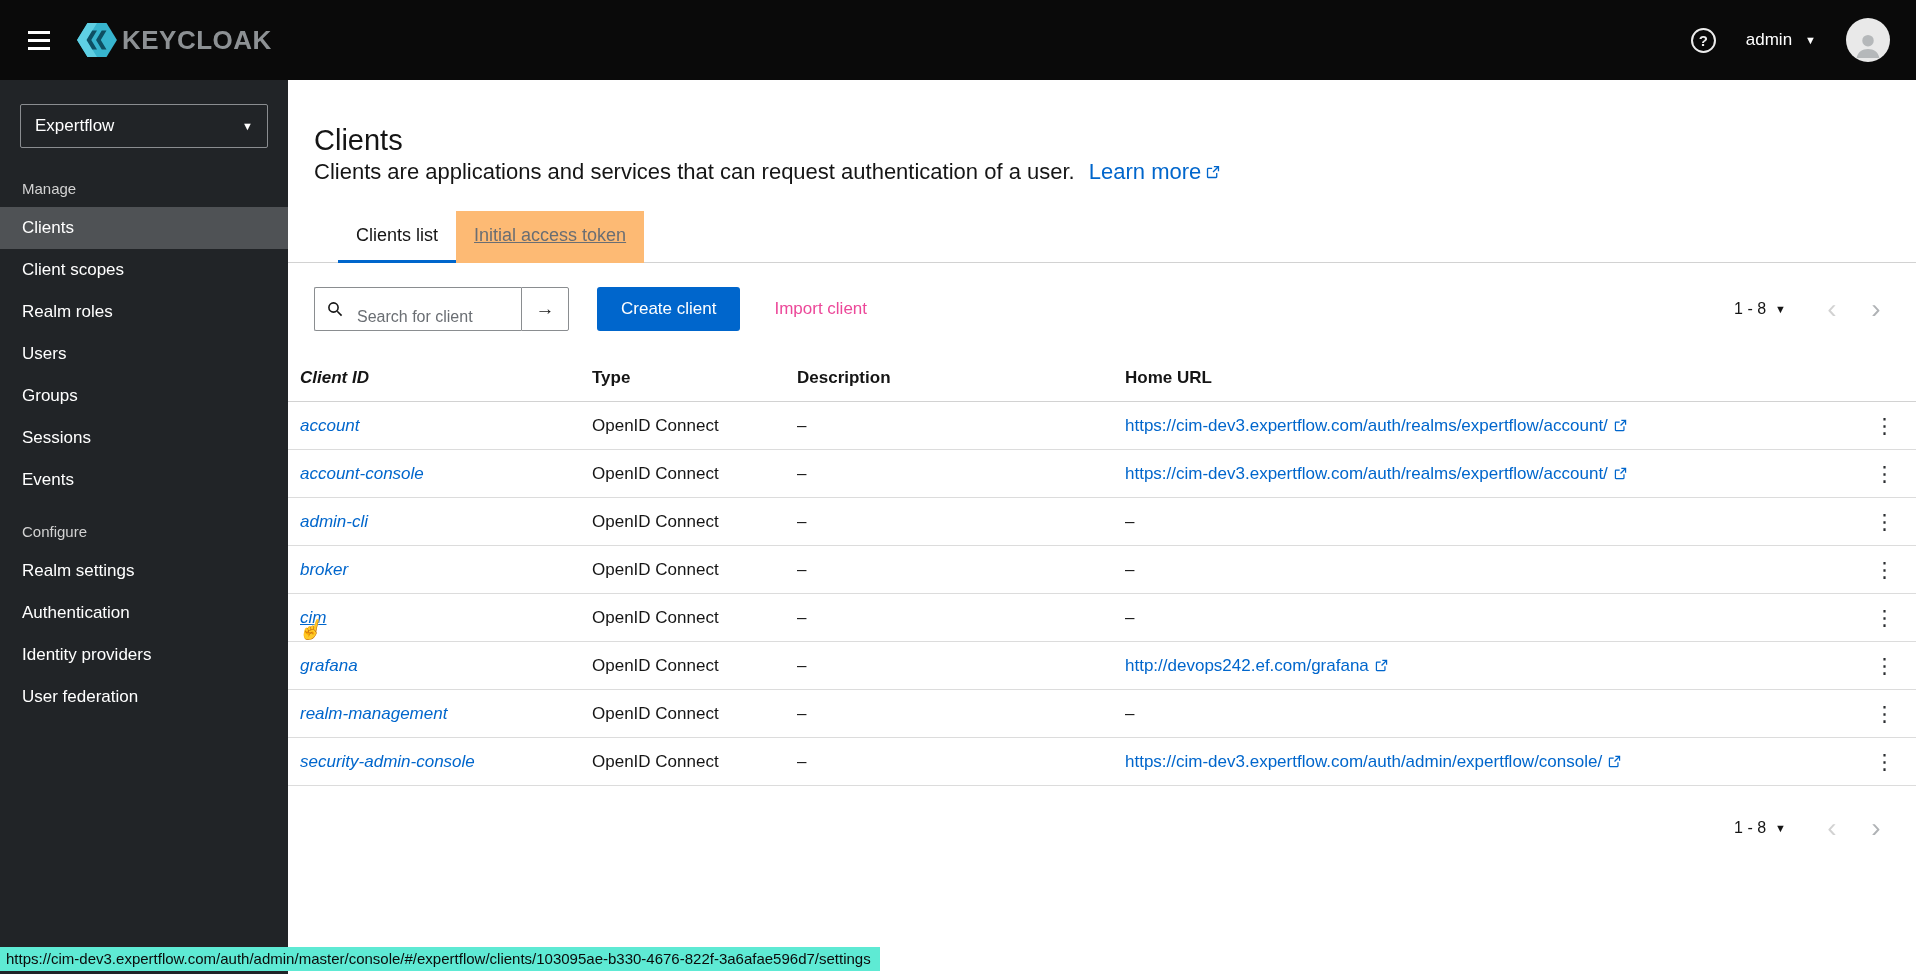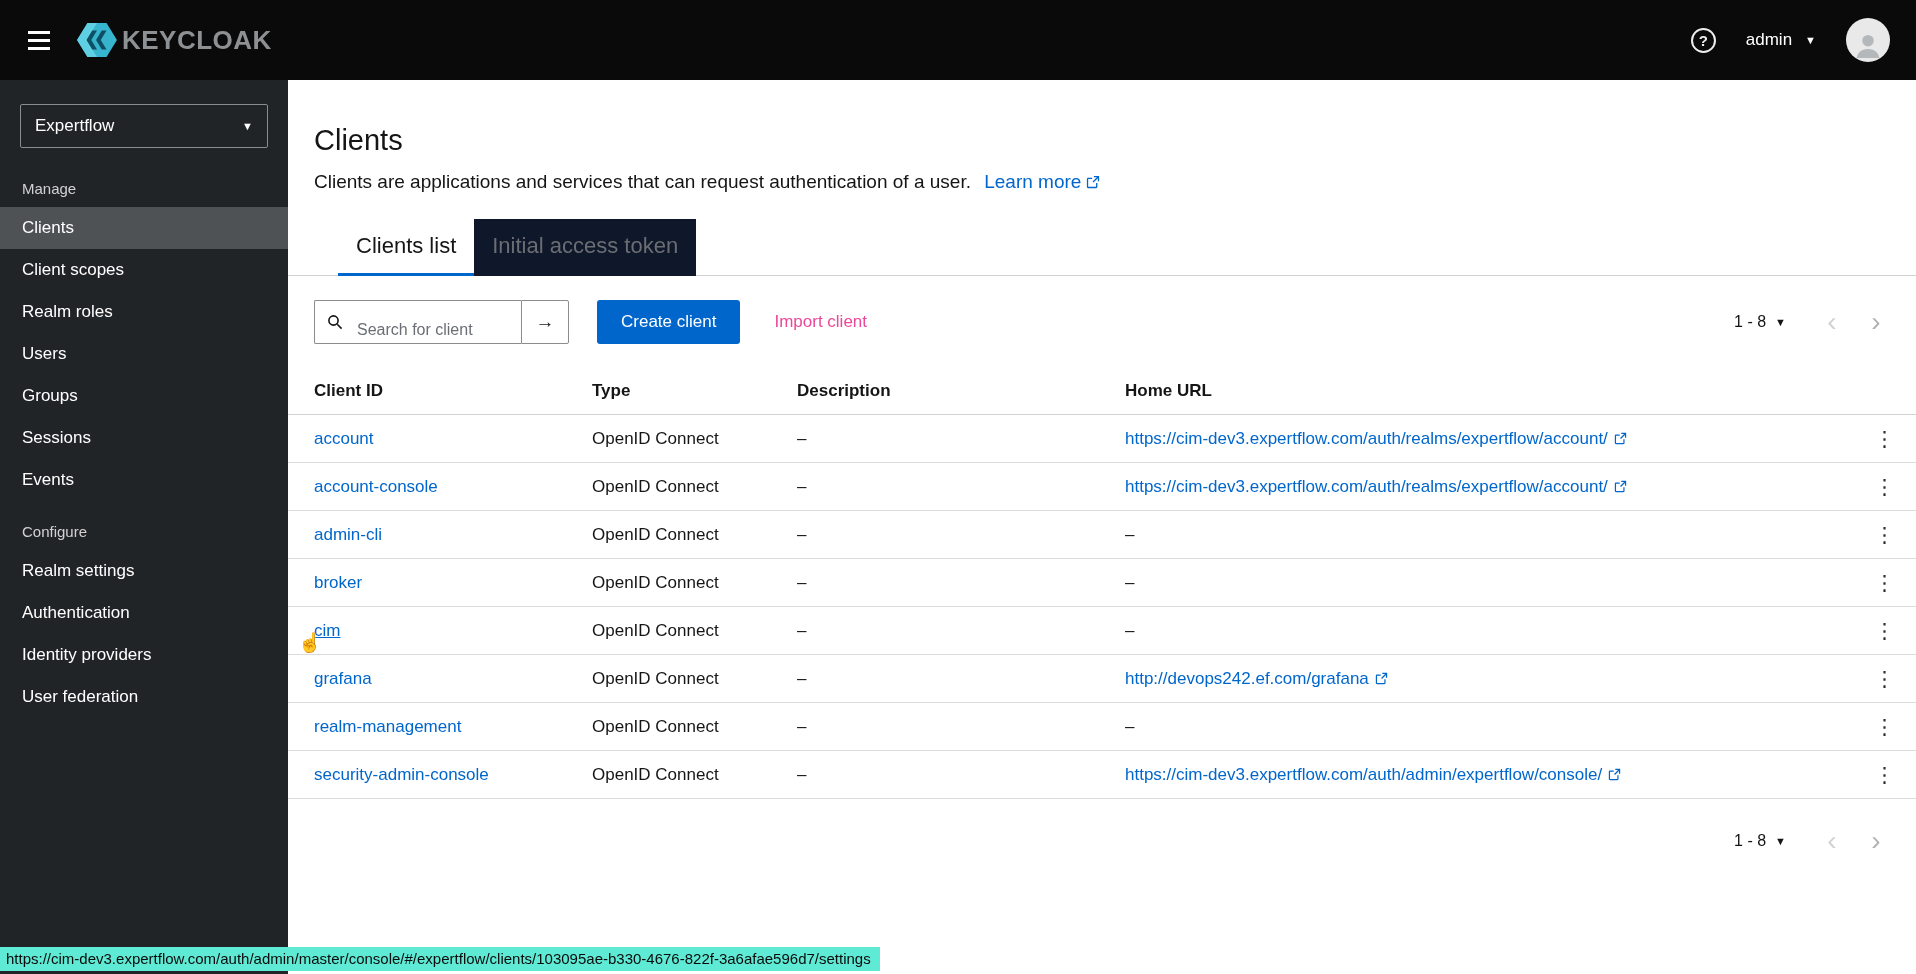--- a/index.html
+++ b/index.html
@@ -33,29 +33,29 @@
   .realm-select { margin:0 20px 10px; height:44px; border:1px solid #8a8d90; border-radius:2px;
     display:flex; align-items:center; justify-content:space-between; padding:0 14px;
     color:#fff; font-size:17px; cursor:pointer; }
   .nav-group-label { padding:22px 22px 10px; color:#d2d2d2; font-size:15px; }
   .nav-item { padding:11px 22px; color:#fff; font-size:17px; cursor:pointer; }
   .nav-item.active { background:#4f5255; }
 
   
   .page-header { padding:44px 26px 0; }
   .page-title { margin:0; font-size:29px; font-weight:400; color:#151515; }
-  .page-subtitle { margin-top:14px; font-size:19px; color:#151515; }
+  .page-subtitle { margin-top:2px; font-size:22px; color:#151515; }
   .learn-more { color:#0066cc; text-decoration:none; cursor:pointer; margin-left:8px;
     display:inline-flex; align-items:center; gap:5px; }
 
   
   .tabs { display:flex; margin-top:26px; padding-left:50px; border-bottom:1px solid #d2d2d2; }
-  .tab { padding:14px 18px; font-size:22px; cursor:pointer; border-bottom:3px solid transparent; margin-bottom:-1px; }
+  .tab { padding:14px 18px; font-size:18px; cursor:pointer; border-bottom:3px solid transparent; margin-bottom:-1px; }
   .tab.active { color:#151515; border-bottom-color:#0066cc; }
-  .tab.inactive { background:#0f172a; color:#6a6e73; }
+  .tab.inactive { background:#fdba74; color:#6a6e73;text-decoration:underline; }
 
   
   .toolbar { display:flex; align-items:center; padding:24px 18px 20px 26px; }
   .search-wrap { position:relative; display:flex; }
   .search-input { width:207px; height:44px; border:1px solid #8a8d90; border-right:none;
     border-radius:2px 0 0 2px; padding:16px 10px 0 42px; font-size:16px; font-family:inherit; color:#000000; }
   .search-input::placeholder { color:#6a6e73; }
   .search-icon { position:absolute; left:13px; top:14px; pointer-events:none; }
   .search-submit { width:48px; height:44px; border:1px solid #8a8d90; border-radius:0 2px 2px 0;
     background:#fff; font-size:19px; color:#151515; cursor:pointer; }
@@ -68,21 +68,21 @@
   .pagination-label { font-size:16px; color:#151515; display:flex; align-items:center; gap:9px; cursor:pointer; }
   .page-nav { background:none; border:none; font-size:28px; line-height:1; width:44px; padding:0; }
   .page-nav.prev { color:#d2d2d2; cursor:default; margin-left:24px; }
   .page-nav.next { color:#b0b3b6; cursor:pointer; }
 
   
   table.clients { width:100%; border-collapse:collapse; font-size:17px; margin-top:4px; }
   table.clients th { text-align:left; font-weight:700; color:#151515; padding:13px 16px;
     border-bottom:1px solid #d2d2d2; }
   table.clients td { padding:11px 16px; border-bottom:1px solid #dcdcdc; color:#151515; }
-  table.clients th:first-child, table.clients td:first-child { padding-left:26px; }
+  table.clients th:first-child, table.clients td:first-child { padding-left:12px;font-style:italic; }
   .col-id { width:288px; } .col-type { width:205px; } .col-desc { width:328px; }
   .kebab-col { width:58px; }
   .client-link { color:#0066cc; text-decoration:none; cursor:pointer; }
   .client-link.underlined { text-decoration:underline; }
   .url-link { color:#0066cc; text-decoration:none; cursor:pointer; display:inline-flex;
     align-items:center; gap:6px; }
   .kebab-cell { text-align:right; padding-right:14px !important; }
   .kebab { background:none; border:none; font-size:21px; color:#2b2e31; cursor:pointer;
     line-height:1; padding:2px 7px; }
   .cim-cell { position:relative; }

